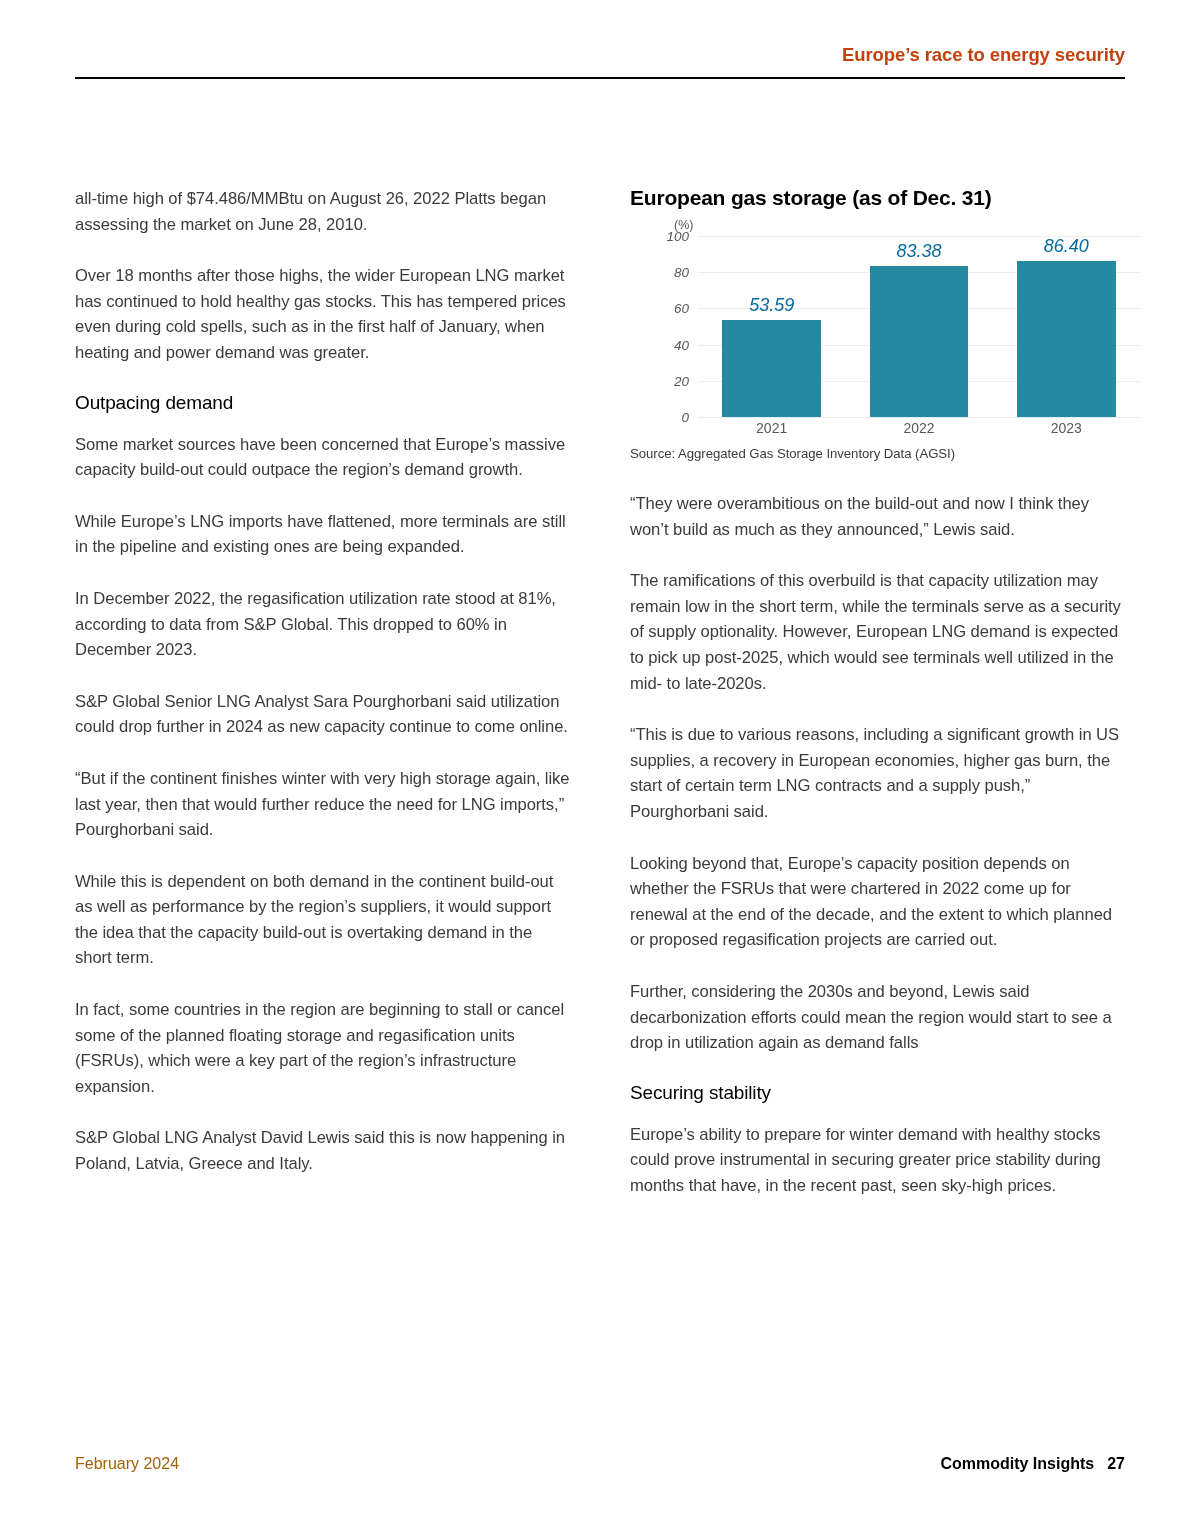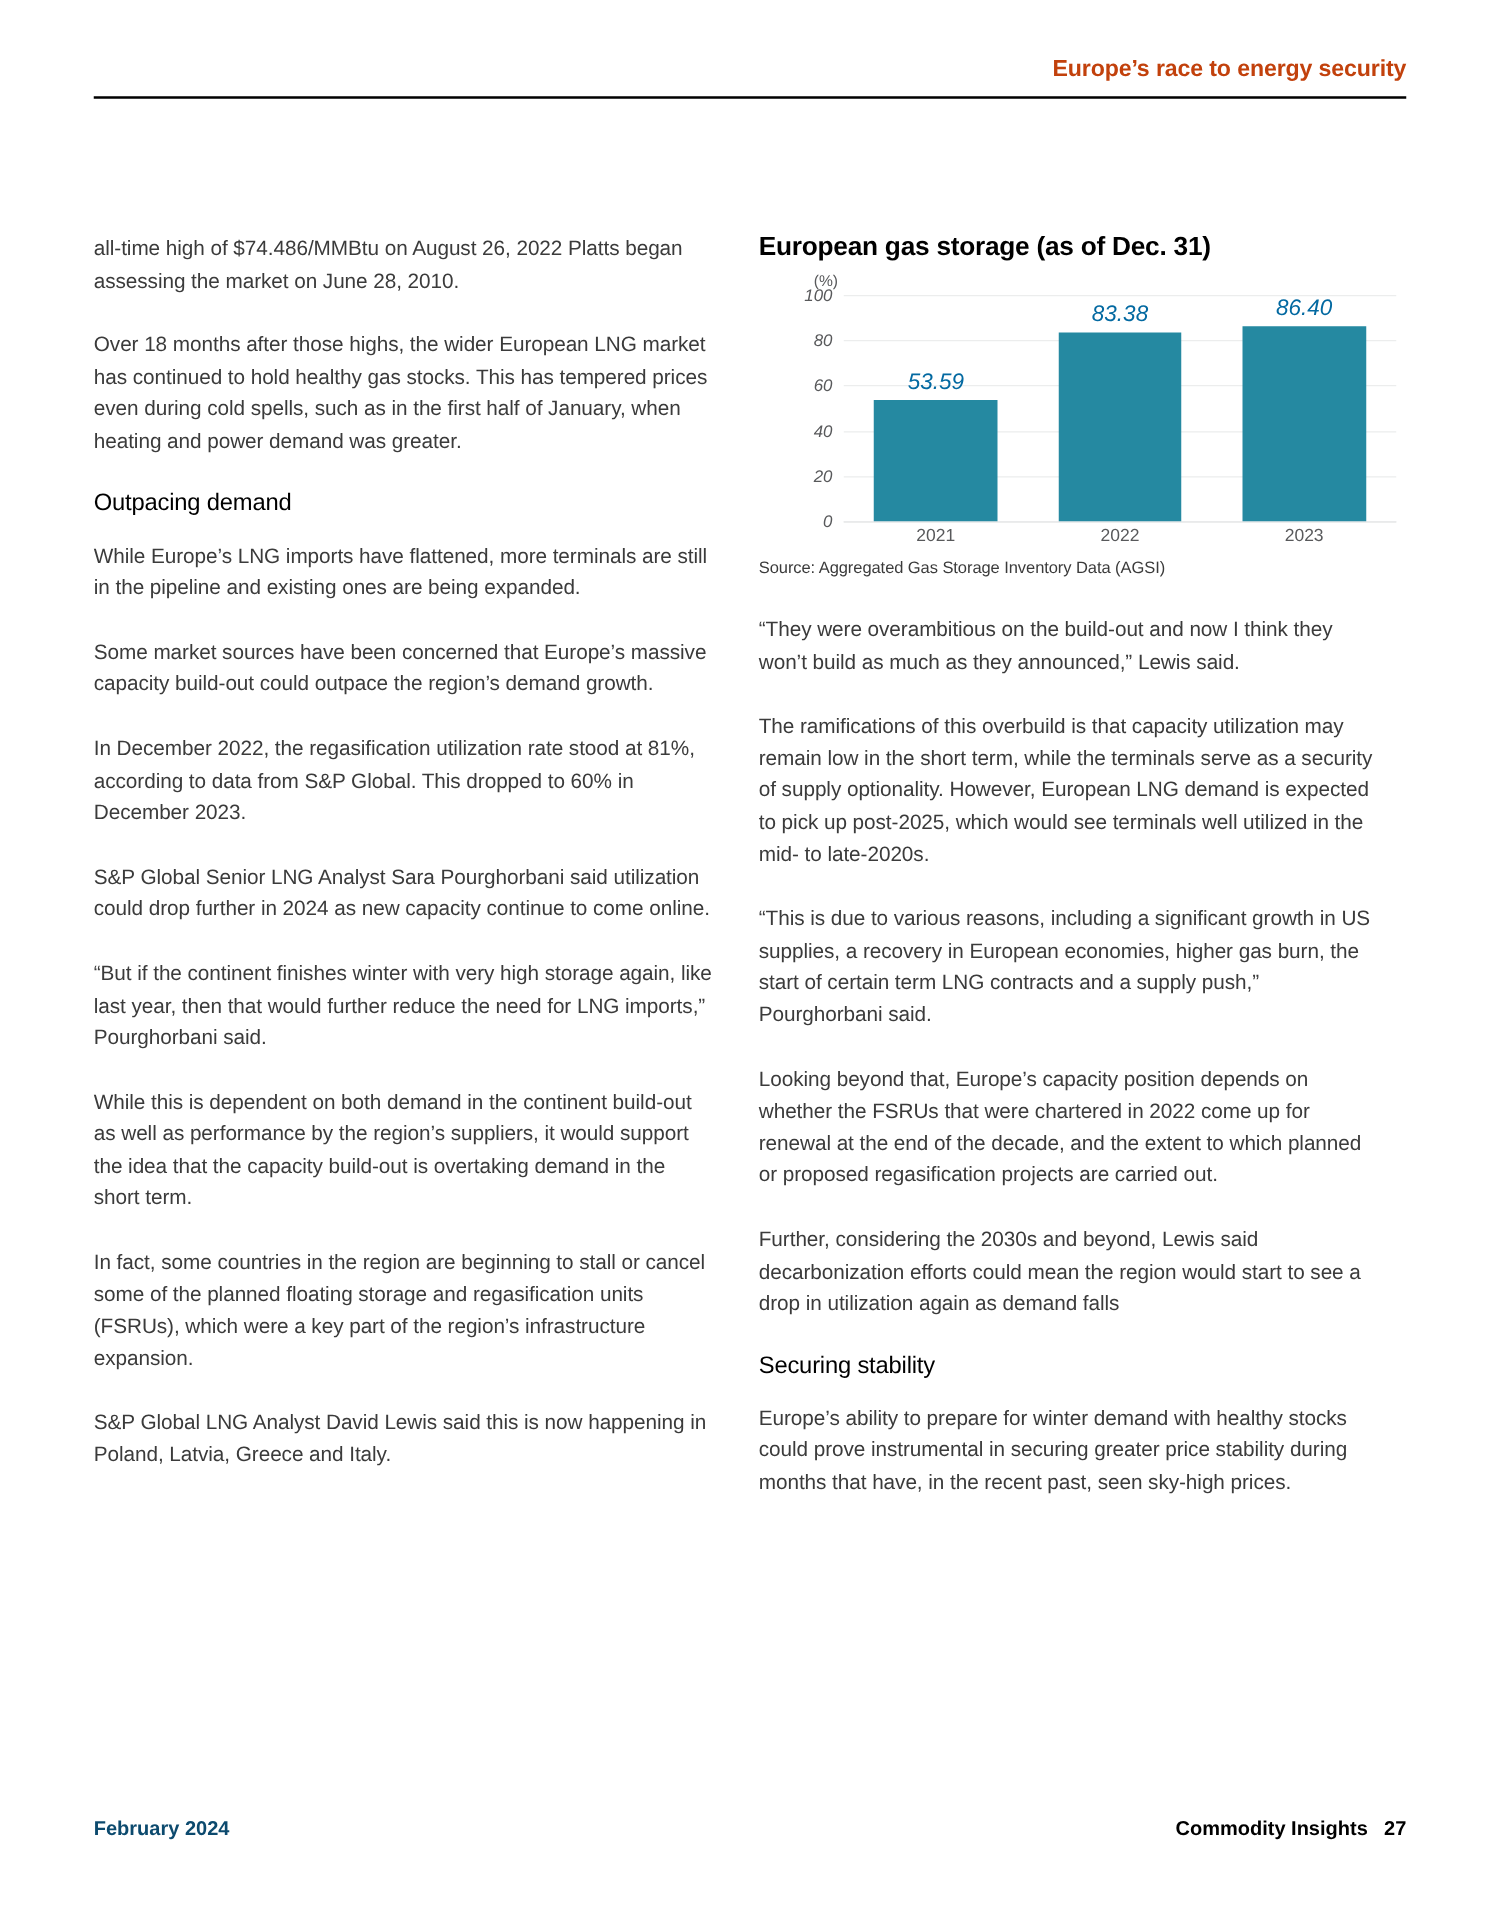--- a/index.html
+++ b/index.html
@@ -48,21 +48,21 @@
     background: #000000;
   }
 
   
   .columns {
     position: absolute;
     left: 75px;
     top: 186px;
     width: 1050px;
     display: flex;
-    gap: 36px;
+    gap: 59px;
   }
   .col {
     width: 496px;
     flex: 0 0 496px;
   }
   .col.right { width: 496px; flex: 0 0 496px; }
 
   p.body {
     margin: 0 0 26px 0;
     font-size: 16.6px;
@@ -186,22 +186,21 @@
     left: 75px;
     bottom: 48px;
     width: 1050px;
     height: 22px;
   }
   .footer-left {
     position: absolute;
     left: 0;
     top: 0;
     font-size: 16px;
-    color: #0c4a6e;
-    font-weight: bold;
+    color: #a16207;
   }
   .footer-right {
     position: absolute;
     right: 0;
     top: 0;
     font-size: 16px;
     font-weight: bold;
     color: #000000;
     white-space: nowrap;
   }
@@ -221,22 +220,22 @@
   </div>
 
   <div class="columns">
 
     <div class="col left">
       <p class="body">all-time high of $74.486/MMBtu on August 26, 2022 Platts began assessing the market on June 28, 2010.</p>
       <p class="body">Over 18 months after those highs, the wider European LNG market has continued to hold healthy gas stocks. This has tempered prices even during cold spells, such as in the first half of January, when heating and power demand was greater.</p>
 
       <h2 class="section">Outpacing demand</h2>
 
+      <p class="body">Some market sources have been concerned that Europe’s massive capacity build-out could outpace the region’s demand growth.</p>
       <p class="body">While Europe’s LNG imports have flattened, more terminals are still in the pipeline and existing ones are being expanded.</p>
-      <p class="body">Some market sources have been concerned that Europe’s massive capacity build-out could outpace the region’s demand growth.</p>
       <p class="body">In December 2022, the regasification utilization rate stood at 81%, according to data from S&amp;P Global. This dropped to 60% in December 2023.</p>
       <p class="body">S&amp;P Global Senior LNG Analyst Sara Pourghorbani said utilization could drop further in 2024 as new capacity continue to come online.</p>
       <p class="body">“But if the continent finishes winter with very high storage again, like last year, then that would further reduce the need for LNG imports,” Pourghorbani said.</p>
       <p class="body">While this is dependent on both demand in the continent build-out as well as performance by the region’s suppliers, it would support the idea that the capacity build-out is overtaking demand in the short term.</p>
       <p class="body">In fact, some countries in the region are beginning to stall or cancel some of the planned floating storage and regasification units (FSRUs), which were a key part of the region’s infrastructure expansion.</p>
       <p class="body">S&amp;P Global LNG Analyst David Lewis said this is now happening in Poland, Latvia, Greece and Italy.</p>
     </div>
 
     <div class="col right">
 

